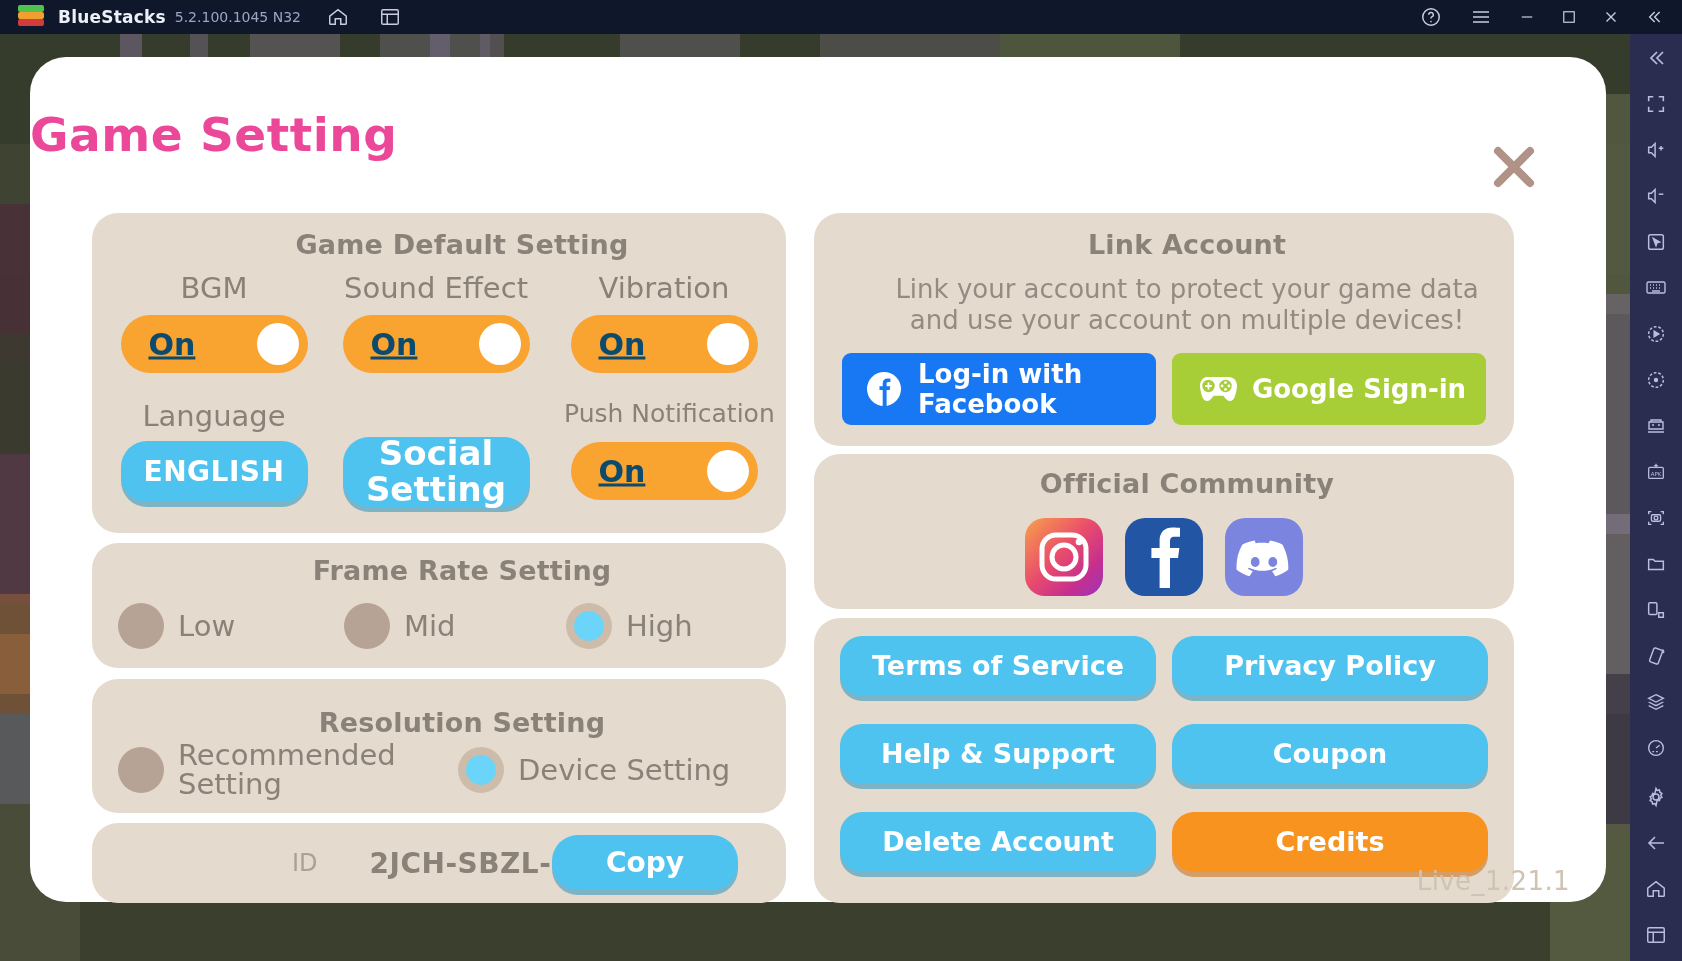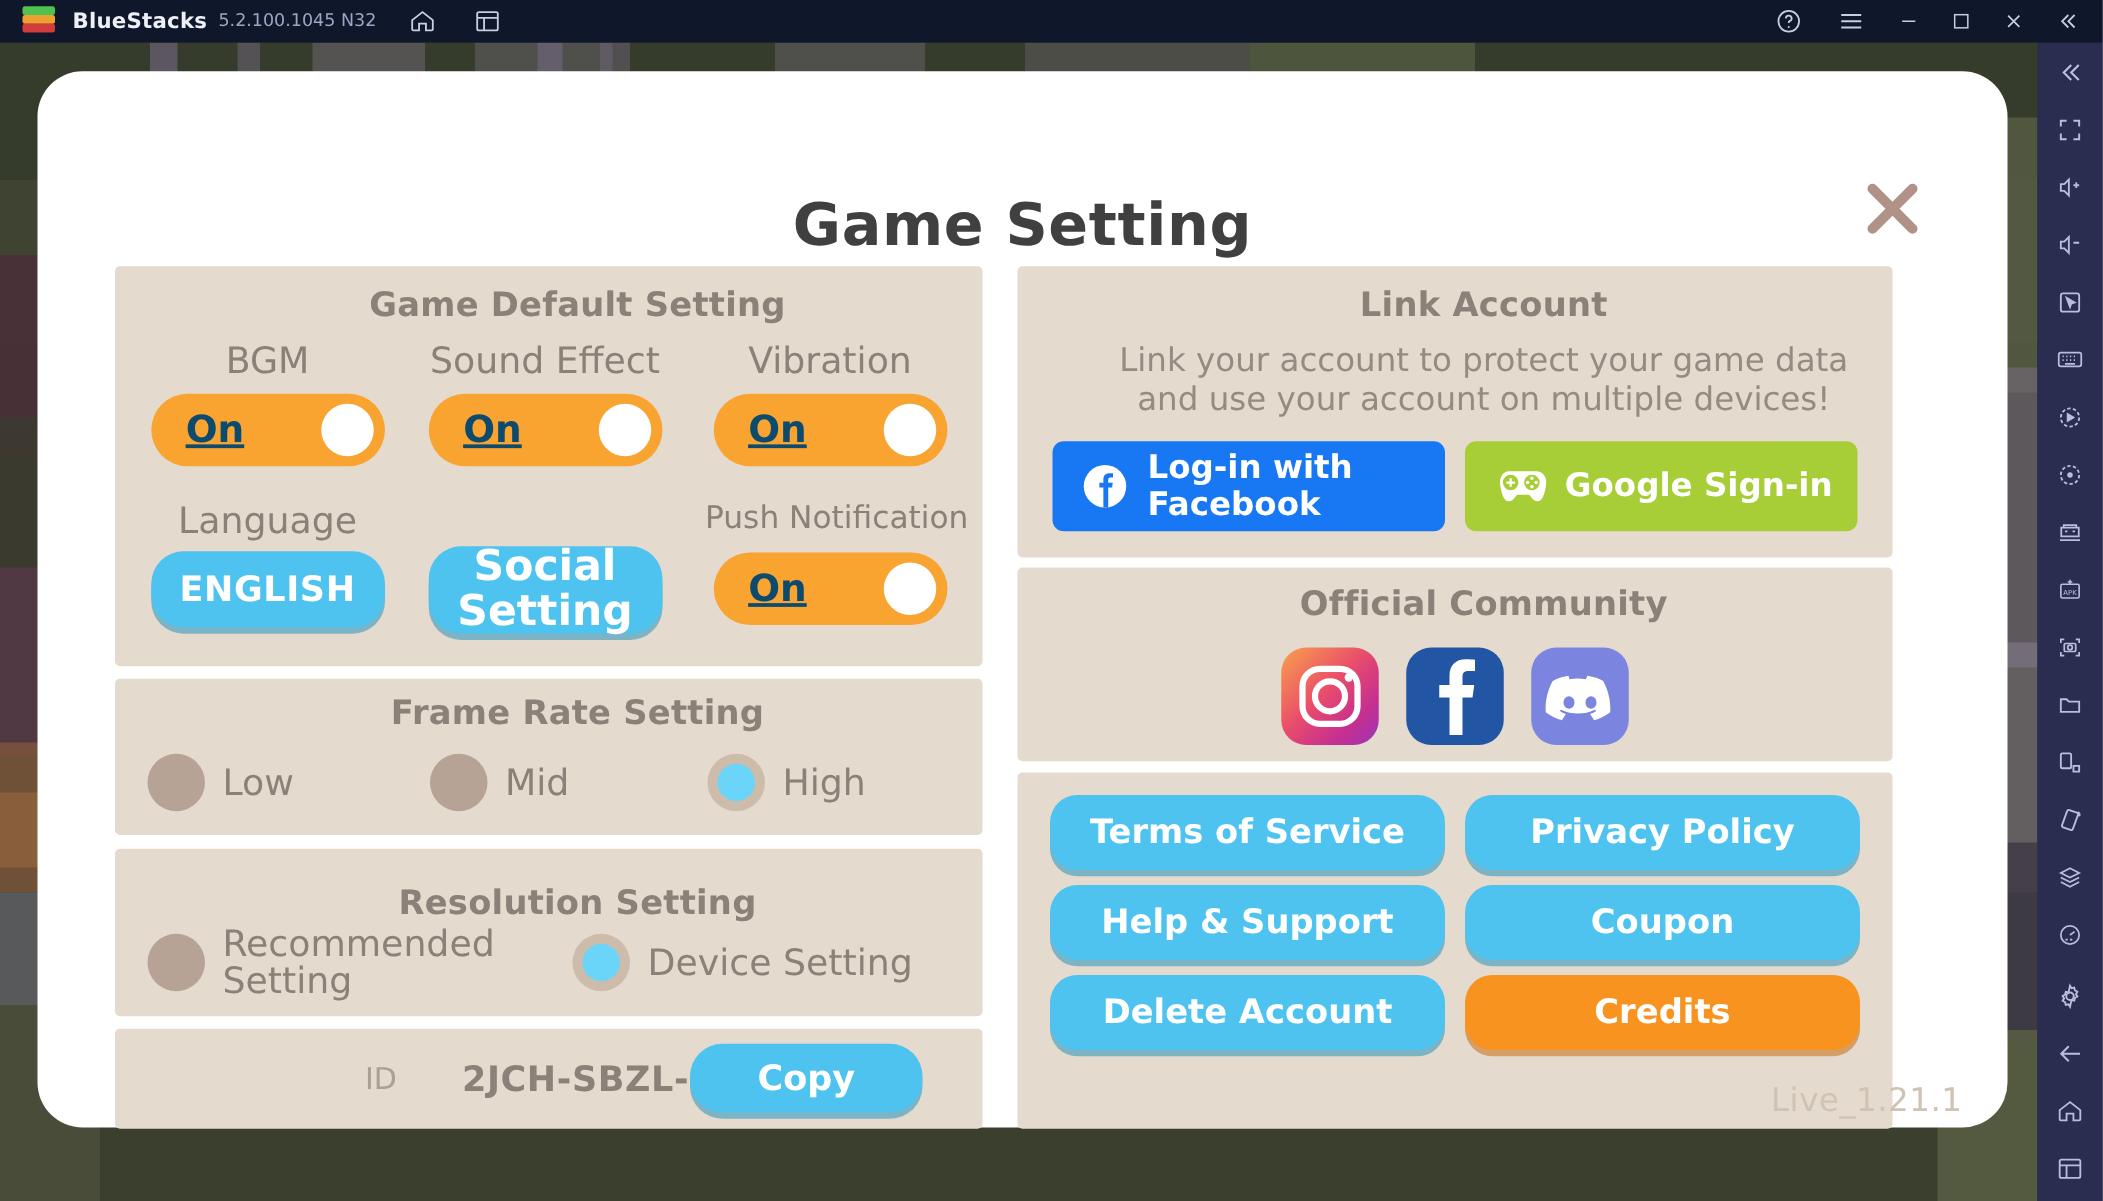--- a/index.html
+++ b/index.html
@@ -39,36 +39,36 @@
   
   .gamebg { position: absolute; left: 0; top: 34px; width: 1630px; height: 927px; overflow: hidden; background: #3a3f2e; }
   .bgband { position: absolute; }
 
   
   .dialog {
     position: absolute; left: 30px; top: 57px; width: 1576px; height: 845px;
     background: #ffffff; border-radius: 36px; z-index: 20;
   }
   .dlg-title {
-    position: absolute; left: 0; top: 50px; width: 100%; text-align: center;
-    color: #404040; font-size: 47px; font-weight: bold; letter-spacing: .5px; margin-top: 46px;
+    position: absolute; left: 0; top: 50px; width: 100%; text-align: left;
+    color: #ec4899; font-size: 47px; font-weight: bold; letter-spacing: .5px;
   }
   .close-x {
     position: absolute; right: 65px; top: 83px; width: 54px; height: 54px;
     display: flex; align-items: center; justify-content: center;
   }
   .close-x svg { display: block; }
 
   .version {
     position: absolute; right: 36px; bottom: 6px;
     color: #cfc3b3; font-size: 26px; font-weight: 500; letter-spacing: .4px;
   }
 
   
-  .panel { position: absolute; background: #e5dace; border-radius: 4px; padding-left: 46px; }
+  .panel { position: absolute; background: #e5dace; border-radius: 26px; padding-left: 46px; }
   .panel-title {
     text-align: center; color: #8a8178; font-size: 27px; font-weight: bold;
     letter-spacing: .2px;
   }
 
   
   .p-default { left: 62px; top: 156px; width: 694px; height: 320px; }
   .p-frame   { left: 62px; top: 486px; width: 694px; height: 125px; }
   .p-res     { left: 62px; top: 622px; width: 694px; height: 134px; }
   .p-id      { left: 62px; top: 766px; width: 694px; height: 80px; }
@@ -155,21 +155,21 @@
   .gg-btn .glyph { margin-left: 22px; margin-right: 10px; display: flex; }
 
   
   .p-comm .panel-title { margin-top: 14px; }
   .comm-icons { position: absolute; left: 0; top: 64px; width: 100%; display: flex; justify-content: center; gap: 22px; }
   .comm-ico { width: 78px; height: 78px; border-radius: 20px; position: relative; overflow: hidden; }
 
   
   .links-grid {
     position: absolute; left: 26px; top: 18px; width: 648px;
-    display: grid; grid-template-columns: 1fr 1fr; gap: 12px 16px;
+    display: grid; grid-template-columns: 1fr 1fr; gap: 28px 16px;
   }
   .lk-btn { height: 60px; font-size: 27px; border-radius: 22px; }
   .lk-btn.orange { background: #f7931e; box-shadow: 0 5px 0 rgba(200,110,15,.55); }
 </style>
 </head>
 <body>
 
 <div id="root">
 
   <div class="gamebg">

